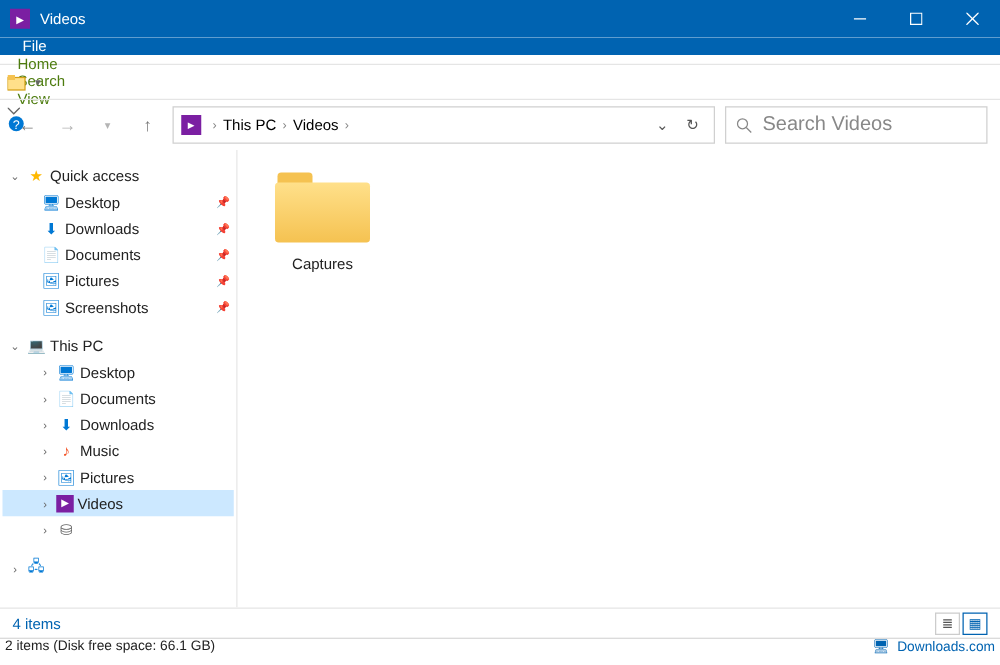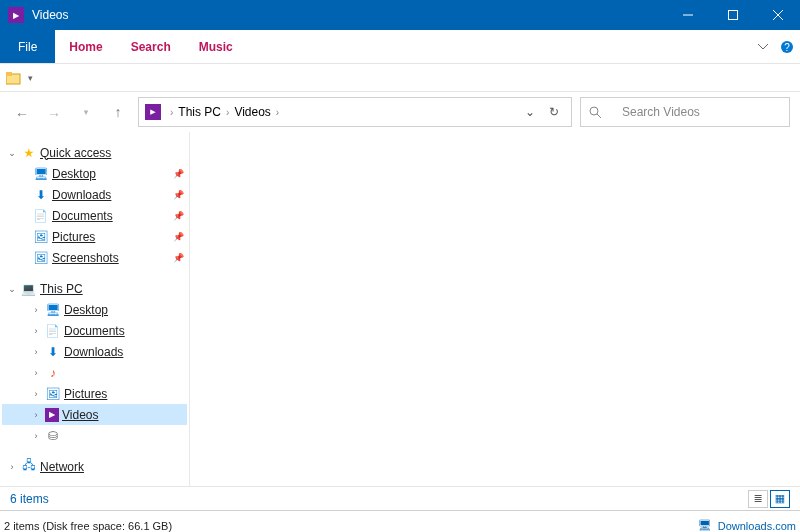--- a/index.html
+++ b/index.html
@@ -4,57 +4,57 @@
 <style>
 * { box-sizing: border-box; margin: 0; padding: 0; font-family: "Segoe UI", Arial, sans-serif; }
 body { background: #f0f0f0; width: 800px; height: 532px; overflow: hidden; }
 .window { width: 800px; height: 510px; background: #fff; position: relative; display: flex; flex-direction: column; }
 .titlebar { background: #0063b1; height: 30px; display: flex; align-items: center; color: #fff; font-size: 12px; }
 .titlebar .app-icon { width: 16px; height: 16px; background: #7b1fa2; margin: 0 8px; display: flex; align-items: center; justify-content: center; }
 .titlebar .app-icon::after { content: "▶"; font-size: 8px; color: #fff; }
 .title-text { flex: 1; }
 .win-controls { display: flex; height: 100%; }
 .win-btn { width: 45px; height: 30px; display: flex; align-items: center; justify-content: center; color: #fff; font-size: 11px; }
-.menubar { background: #fff; height: 34px; display: flex; align-items: stretch; border-bottom: 1px solid #e5e5e5; font-size: 12px; }
+.menubar { background: #fff; height: 22px; display: flex; align-items: stretch; border-bottom: 1px solid #e5e5e5; font-size: 12px; flex-direction: column; }
 .menu-file { background: #0063b1; color: #fff; padding: 0 18px; display: flex; align-items: center; }
-.menu-item { padding: 0 14px; display: flex; align-items: center; color: #be185d; font-weight: bold; }
+.menu-item { padding: 0 14px; display: flex; align-items: center; color: #4d7c0f; }
 .menu-spacer { flex: 1; }
 .help-icon { width: 26px; display: flex; align-items: center; justify-content: center; color: #0063b1; }
 .ribbon-collapse { width: 22px; display: flex; align-items: center; justify-content: center; color: #666; }
 .qat { height: 28px; display: flex; align-items: center; padding-left: 6px; border-bottom: 1px solid #e5e5e5; gap: 6px; font-size: 11px; color: #444; }
 .navbar { height: 40px; display: flex; align-items: center; padding: 0 10px; gap: 8px; }
 .nav-btn { width: 24px; height: 24px; display: flex; align-items: center; justify-content: center; color: #777; font-size: 14px; }
 .nav-btn.disabled { opacity: .55; }
 .breadcrumb { flex: 1; border: 1px solid #d0d0d0; height: 30px; display: flex; align-items: center; padding: 0 6px; font-size: 12px; gap: 2px; }
 .bc-icon { width: 16px; height: 16px; background: #7b1fa2; margin-right: 4px; display:flex;align-items:center;justify-content:center;}
 .bc-icon::after{content:"▶";font-size:7px;color:#fff;}
 .bc-sep { color: #888; padding: 0 3px; font-size: 10px; }
 .bc-controls { margin-left: auto; display: flex; gap: 14px; color: #555; font-size: 12px; padding-right: 6px;}
-.searchbox { width: 210px; border: 1px solid #d0d0d0; height: 30px; display: flex; align-items: center; padding: 0 8px; font-size: 12px; color: #888; gap: 20px; }
+.searchbox { width: 210px; border: 1px solid #d0d0d0; height: 30px; display: flex; align-items: center; padding: 0 8px; font-size: 16px; color: #888; gap: 8px; }
 .body { flex: 1; display: flex; overflow: hidden; }
 .sidebar { width: 190px; border-right: 1px solid #e8e8e8; padding: 10px 2px; font-size: 12px; color: #222; overflow:hidden;}
 .tree-row { height: 21px; display: flex; align-items: center; gap: 3px; padding-left: 4px; white-space: nowrap; }
 .tree-expand { width: 12px; font-size: 9px; color: #666; text-align: center; }
 .tree-icon { width: 16px; height: 16px; display: flex; align-items: center; justify-content: center; font-size: 12px; }
-.tree-label { flex: 1; text-decoration: underline; }
+.tree-label { flex: 1; }
 .pin { width: 14px; font-size: 9px; color: #999; }
 .tree-row.selected { background: #cce8ff; }
 .tree-row.indent1 { padding-left: 16px; }
 .tree-row.indent2 { padding-left: 28px; }
 .tree-sep { height: 10px; }
 .content { flex: 1; padding: 18px; display: flex; gap: 18px; align-items: flex-start; }
 .folder-item { width: 100px; text-align: center; font-size: 12px; color: #222; }
 .folder-glyph { width: 76px; height: 56px; margin: 0 auto 10px; position: relative; }
 .folder-back { position: absolute; left: 2px; top: 0; width: 28px; height: 14px; background: #f5c251; border-radius: 3px 3px 0 0; }
 .folder-front { position: absolute; left: 0; top: 8px; width: 76px; height: 48px; background: linear-gradient(#ffe08a,#f5c251); border-radius: 3px; }
 .statusbar { height: 24px; border-top: 1px solid #e5e5e5; display: flex; align-items: center; padding: 0 10px; font-size: 12px; color: #0063b1; justify-content: space-between; }
 .view-icons { display: flex; gap: 2px; }
 .view-icon { width: 20px; height: 18px; border: 1px solid #ccc; display:flex;align-items:center;justify-content:center;font-size:11px;color:#555;}
 .view-icon.active { border-color:#0063b1; color:#0063b1;}
-.taskbar { height: 22px; background: #fff; border-top: 1px solid #d0d0d0; display: flex; align-items: flex-end; font-size: 11px; color: #222; padding: 0 4px; justify-content: space-between;}
+.taskbar { height: 22px; background: #fff; border-top: 1px solid #d0d0d0; display: flex; align-items: flex-start; font-size: 11px; color: #222; padding: 0 4px; justify-content: space-between;}
 .task-right{display:flex;align-items:center;gap:6px;color:#0063b1;}
 .ic-star{color:#ffb900;}
 .ic-desktop{color:#0078d4;}
 .ic-down{color:#0078d4;}
 .ic-doc{color:#4a88c7;}
 .ic-pic{color:#0078d4;}
 .ic-scr{color:#0078d4;}
 .ic-pc{color:#0078d4;}
 .ic-music{color:#f25022;}
 .ic-vid{background:#7b1fa2;color:#fff;font-size:8px;width:14px;height:14px;}
@@ -87,21 +87,21 @@
             <line x1="10" y1="0" x2="0" y2="10" stroke="#fff"></line>
           </svg>
       </div>
     </div>
   </div>
 
   <div class="menubar">
     <div class="menu-file">File</div>
     <div class="menu-item">Home</div>
     <div class="menu-item">Search</div>
-    <div class="menu-item">Music</div>
+    <div class="menu-item">View</div>
     <div class="menu-spacer"></div>
     <div class="ribbon-collapse">
       <svg width="10" height="6">
           <polyline points="0,0 5,5 10,0" fill="none" stroke="#666"></polyline>
         </svg>
     </div>
     <div class="help-icon">
       <svg width="14" height="14">
           <circle cx="7" cy="7" r="6" fill="#0078d4"></circle>
           <text x="7" y="11" text-anchor="middle" fill="#fff" font-size="10">?</text>
@@ -202,49 +202,56 @@
         <span class="tree-label">Documents</span>
       </div>
       <div class="tree-row indent2">
         <span class="tree-expand">›</span>
         <span class="tree-icon ic-down">⬇</span>
         <span class="tree-label">Downloads</span>
       </div>
       <div class="tree-row indent2">
         <span class="tree-expand">›</span>
         <span class="tree-icon ic-music">♪</span>
+        <span class="tree-label">Music</span>
       </div>
       <div class="tree-row indent2">
         <span class="tree-expand">›</span>
         <span class="tree-icon ic-pic">🖼</span>
         <span class="tree-label">Pictures</span>
       </div>
       <div class="tree-row indent2 selected">
         <span class="tree-expand">›</span>
         <span class="tree-icon ic-vid">▶</span>
         <span class="tree-label">Videos</span>
       </div>
       <div class="tree-row indent2">
         <span class="tree-expand">›</span>
         <span class="tree-icon ic-drive">⛁</span>
       </div>
       <div class="tree-sep"></div>
       <div class="tree-row">
         <span class="tree-expand">›</span>
         <span class="tree-icon ic-net">🖧</span>
-        <span class="tree-label">Network</span>
       </div>
     </div>
 
     <div class="content">
+      <div class="folder-item">
+        <div class="folder-glyph">
+          <div class="folder-back"></div>
+            <div class="folder-front"></div>
+        </div>
+        <div>Captures</div>
+      </div>
     </div>
   </div>
 
   <div class="statusbar">
-    <span>6 items</span>
+    <span>4 items</span>
     <div class="view-icons">
       <div class="view-icon">≣</div>
       <div class="view-icon active">▦</div>
     </div>
   </div>
 </div>
 
 <div class="taskbar">
   <span>2 items (Disk free space: 66.1 GB)</span>
   <span class="task-right">

